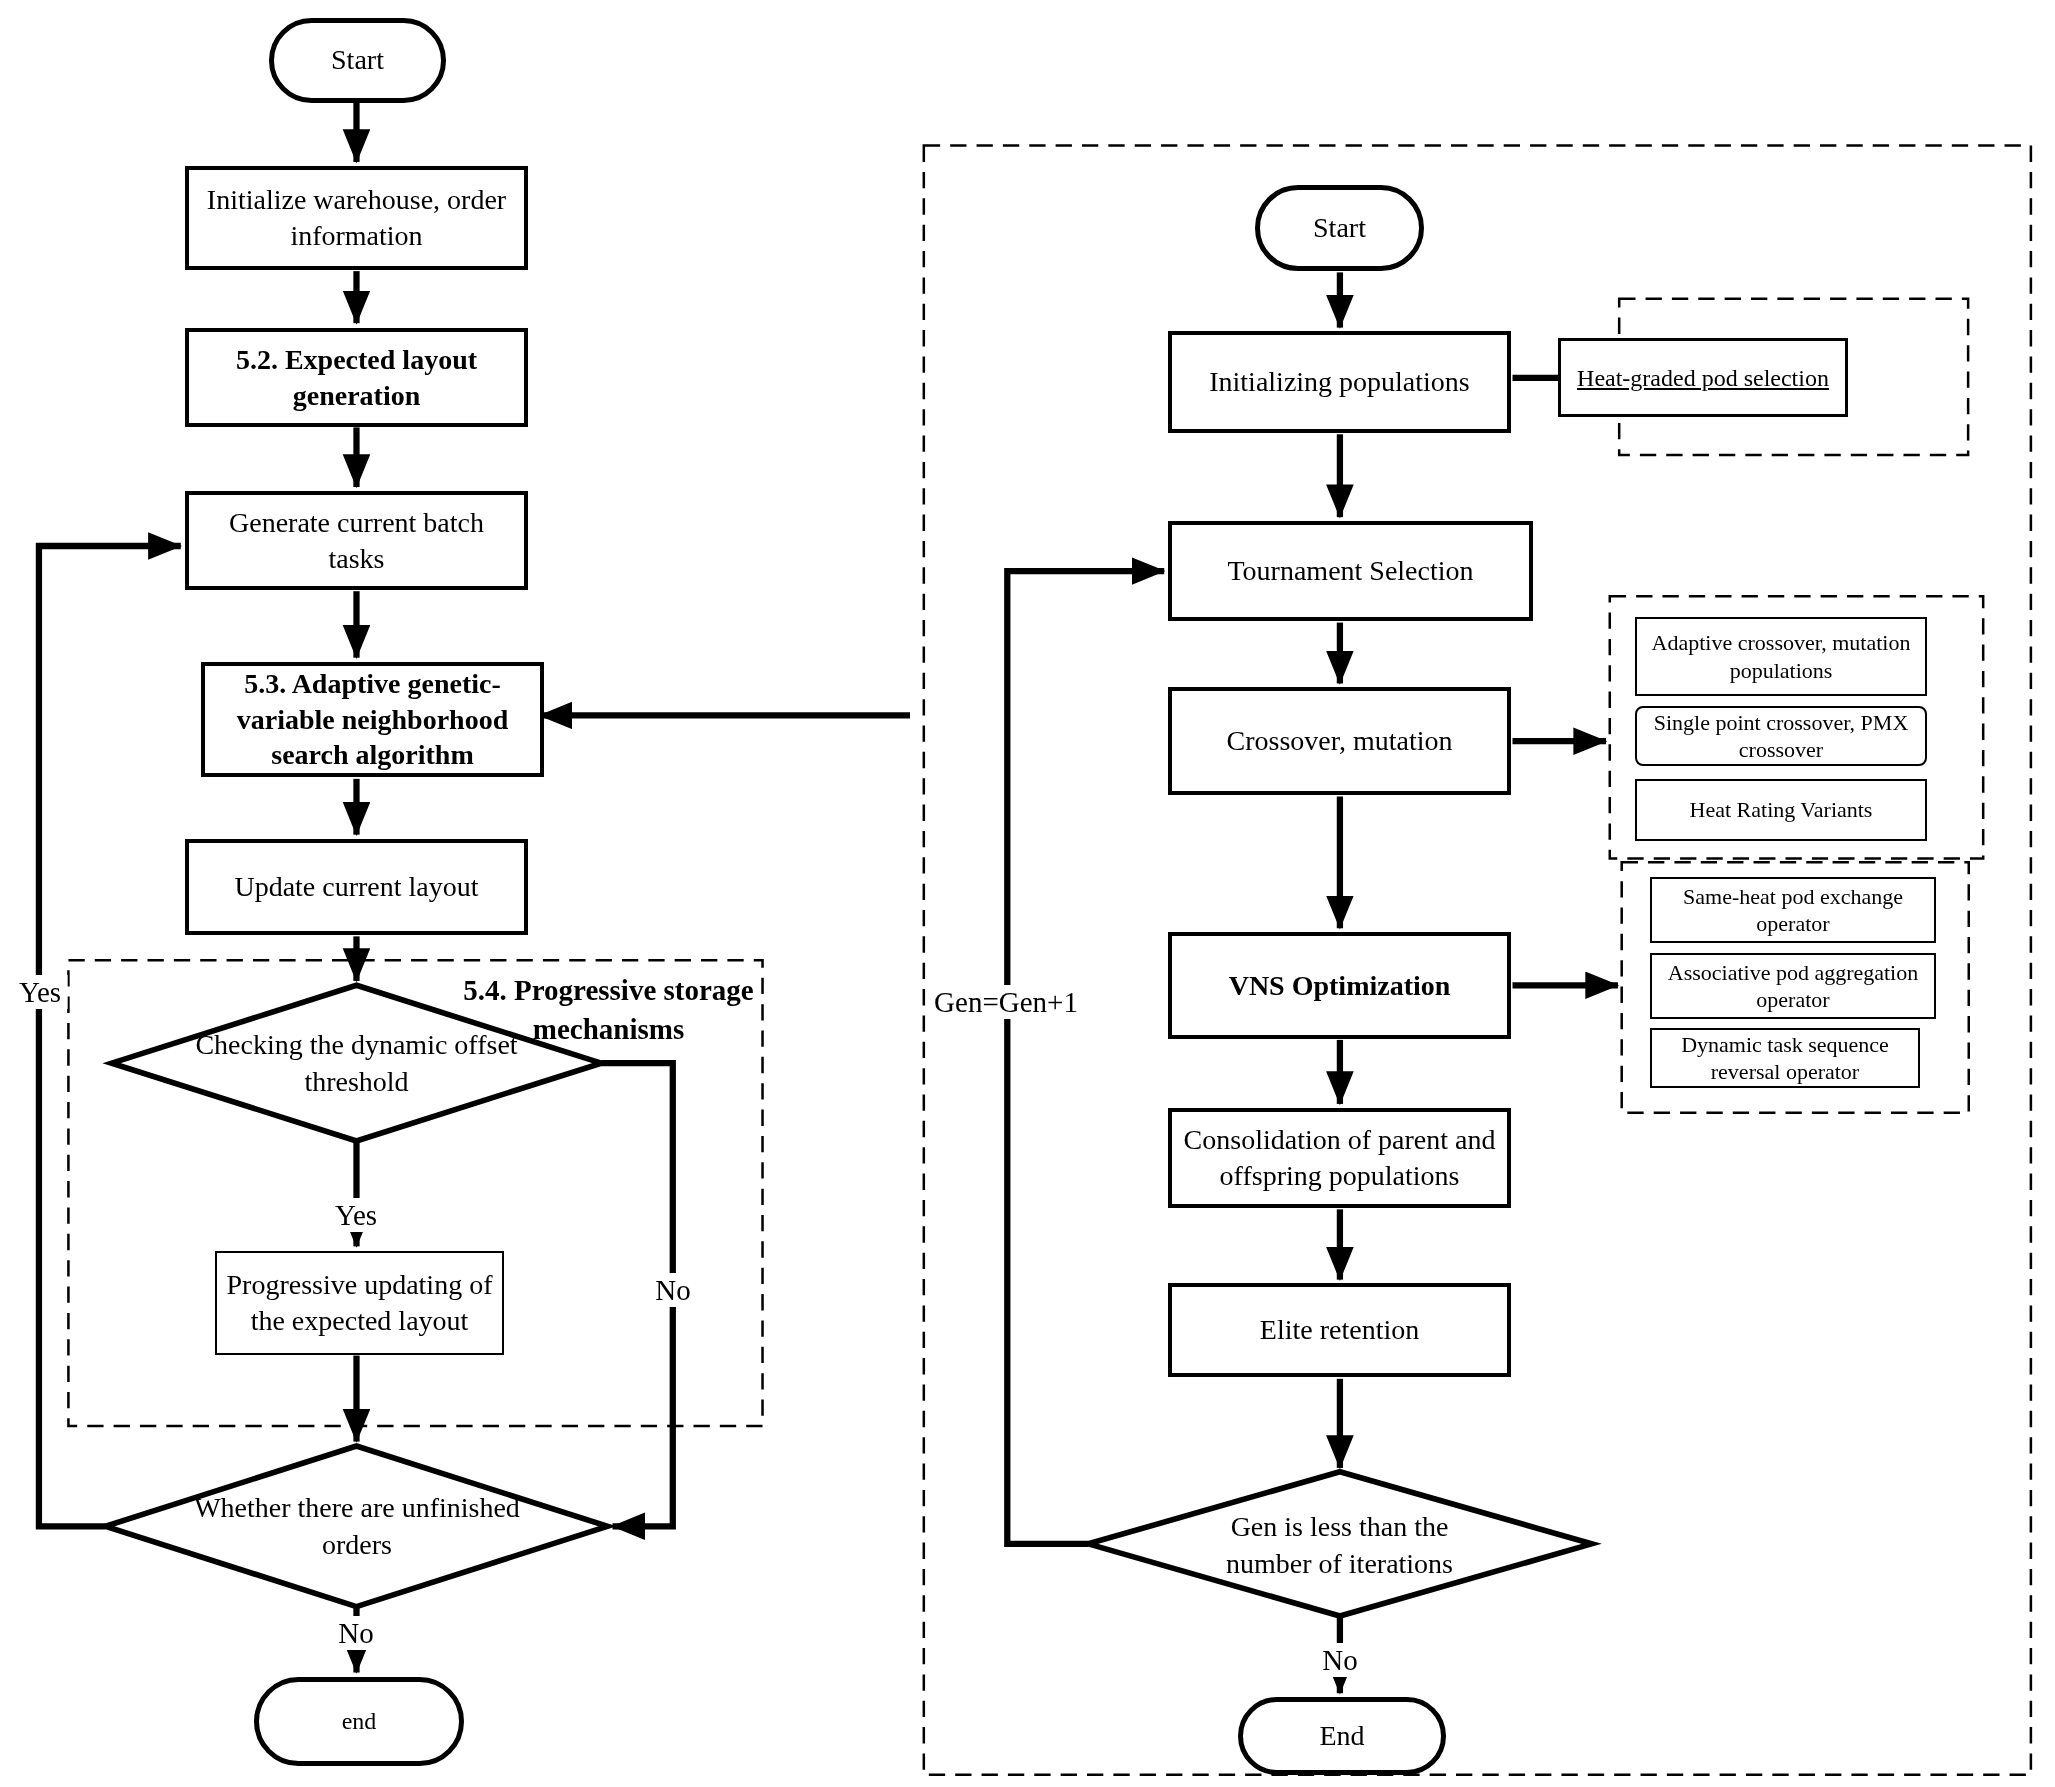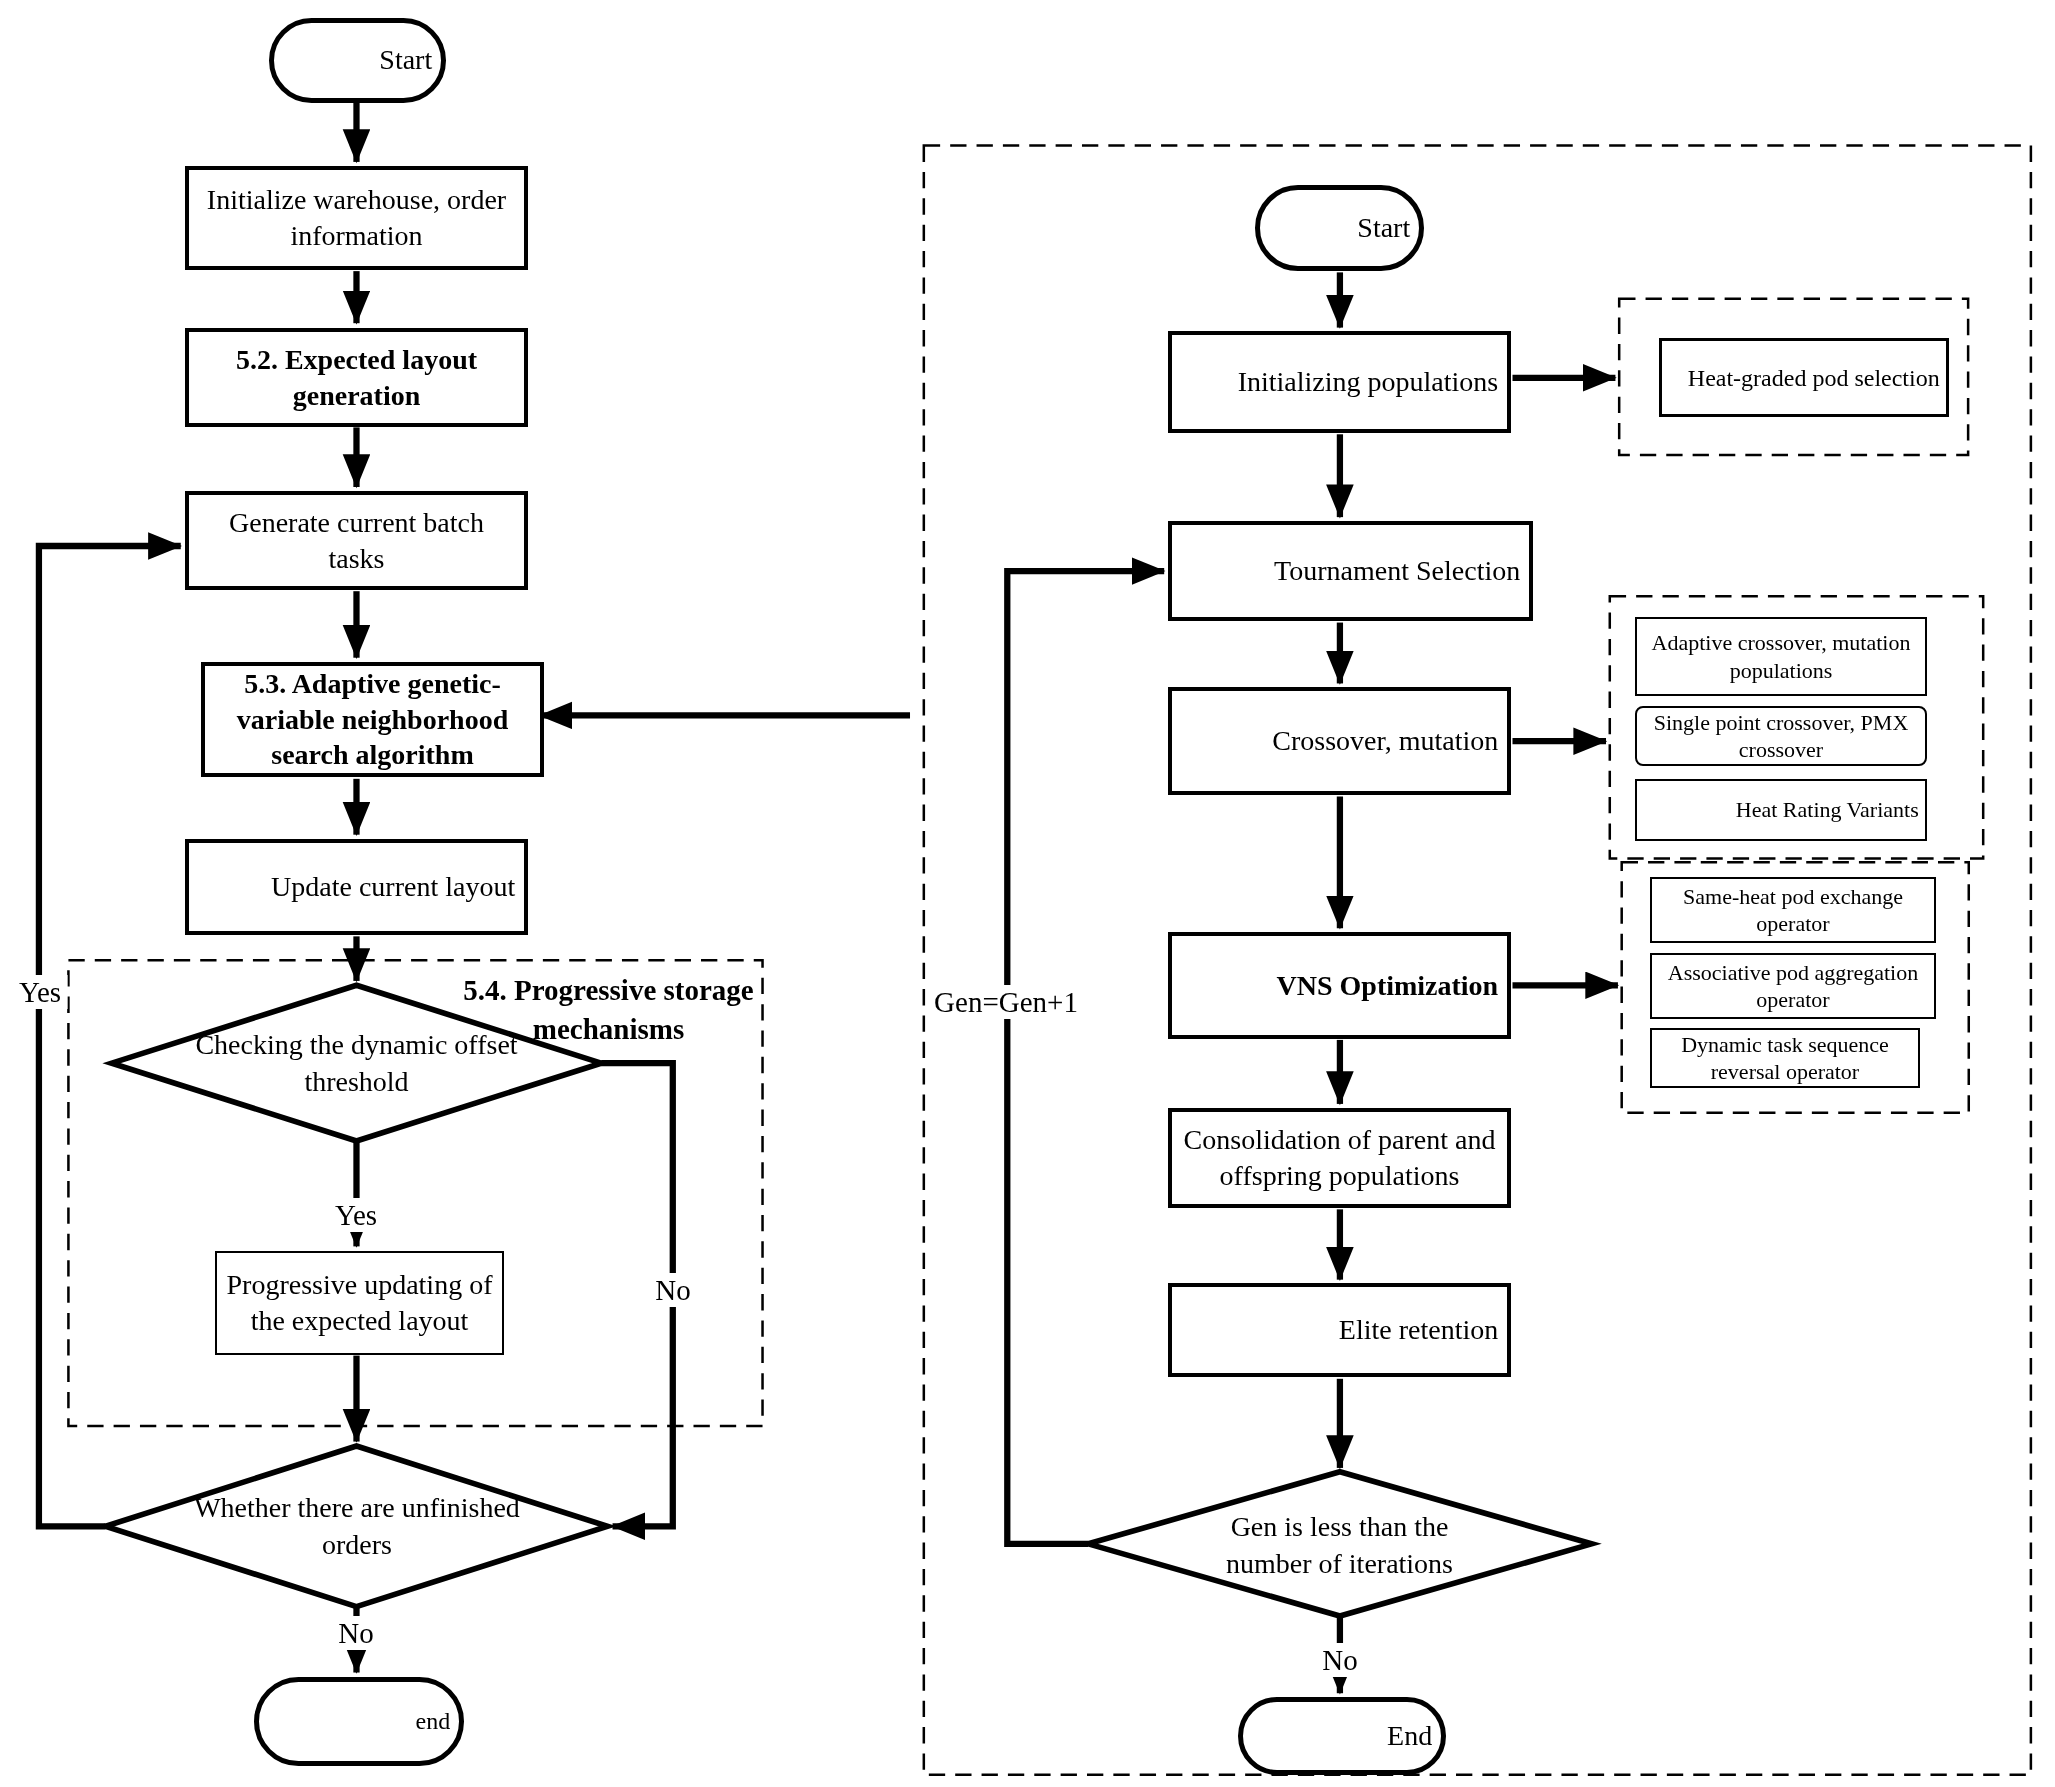--- a/index.html
+++ b/index.html
@@ -3,21 +3,21 @@
 <meta charset="utf-8">
 <style>
   html,body{margin:0;padding:0;background:#ffffff;}
   .canvas{
     position:relative;width:2056px;height:1788px;background:#ffffff;
     font-family:"Liberation Serif","DejaVu Serif",serif;color:#000;overflow:hidden;
   }
   .layer{position:absolute;left:0;top:0;width:100%;height:100%;}
   .node{
     position:absolute;box-sizing:border-box;background:#fff;border:4.4px solid #000;
-    display:flex;align-items:center;justify-content:flex-end;text-align:center;
+    display:flex;align-items:center;justify-content:center;text-align:center;
     font-size:28px;line-height:1.28;padding:0 8.8px;
   }
   .bold{font-weight:bold;}
   .oval{border-radius:56px;border-width:5.6px;}
   .thin{border-width:2.5px;}
   .side{border-width:2.5px;font-size:22px;line-height:1.25;padding:0 6.3px;}
   .dtext{
     position:absolute;display:flex;align-items:center;justify-content:center;
     text-align:center;font-size:28px;line-height:1.3;background:transparent;
   }
@@ -128,21 +128,21 @@
   </div>
 
   <div class="node oval" style="left:1255px;top:185px;width:169px;height:86px;">
     <span>Start</span>
   </div>
 
   <div class="node" style="left:1168px;top:331px;width:343px;height:102px;">
     <span>Initializing populations</span>
   </div>
 
-  <div class="node side" style="left:1659px;top:338px;width:290px;height:79px;font-size:24px;border-width:3.1px;">
+  <div class="node side" style="left:1558px;top:338px;width:290px;height:79px;font-size:24px;border-width:3.1px;text-decoration:underline;">
     <span>Heat-graded pod selection</span>
   </div>
 
   <div class="node" style="left:1168px;top:521px;width:365px;height:100px;">
     <span>Tournament Selection</span>
   </div>
 
   <div class="node" style="left:1168px;top:687px;width:343px;height:108px;">
     <span>Crossover, mutation</span>
   </div>

